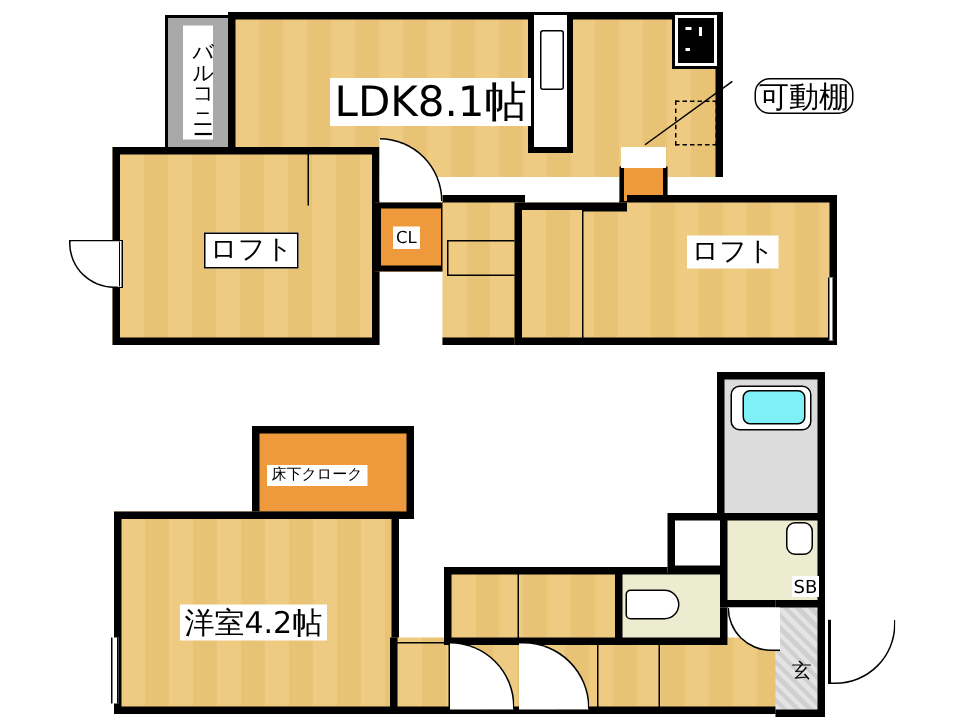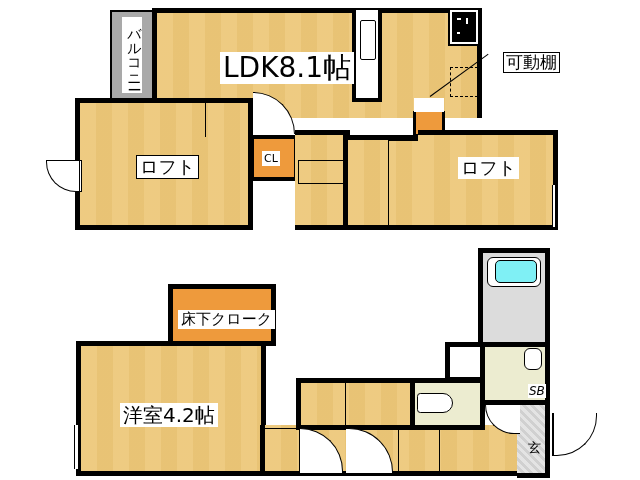--- a/index.html
+++ b/index.html
@@ -33,21 +33,21 @@
     <div class="abs" style="left:4px;top:10px;width:16px;height:40px;border:1.5px solid #000;border-radius:2px;"></div>
   </div>
 
   <div class="abs" style="left:450px;top:10px;width:28px;height:34px;background:#000;border:2px solid #fff;outline:2px solid #000;">
     <div class="abs" style="left:5px;top:6px;width:4px;height:2px;background:#fff;"></div>
     <div class="abs" style="left:14px;top:6px;width:2px;height:6px;background:#fff;"></div>
     <div class="abs" style="left:5px;top:20px;width:3px;height:2px;background:#fff;"></div>
   </div>
 
   <div class="abs" style="left:450px;top:67px;width:28px;height:30px;border:1.5px dashed #000;"></div>
-  <div class="label box" style="left:503px;top:52px;font-size:17px;padding:1px 2px;">可動棚</div>
+  <div class="label box" style="left:503px;top:52px;font-size:20px;padding:1px 2px;border-radius:10px;">可動棚</div>
   <div class="line" style="left:430px;top:96px;width:72px;height:1px;transform:rotate(-36deg);transform-origin:left center;"></div>
 
   <div class="abs orange" style="left:413px;top:111px;width:32px;height:26px;border:3px solid #000;border-top:none;"></div>
   <div class="abs" style="left:414px;top:98px;width:30px;height:14px;background:#fff;"></div>
 
   <div class="label" style="left:220px;top:52px;font-size:28px;">LDK8.1帖</div>
 
   <div class="abs wood wall" style="left:75px;top:98px;width:178px;height:132px;"></div>
   <div class="label box" style="left:136px;top:155px;font-size:18px;">ロフト</div>
 
@@ -66,21 +66,21 @@
   <div class="stair" style="left:388px;top:140px;width:30px;height:85px;"></div>
 
   <div class="abs wood wall" style="left:418px;top:130px;width:140px;height:100px;border-left:none;"></div>
   <div class="label" style="left:458px;top:157px;font-size:18px;">ロフト</div>
   <div class="abs" style="left:552px;top:185px;width:4px;height:42px;border-left:1.5px solid #000;border-right:1.5px solid #000;background:#fff;"></div>
 </div>
 
 <div>
 
   <div class="abs orange wall" style="left:168px;top:284px;width:108px;height:62px;"></div>
-  <div class="label" style="left:178px;top:310px;font-size:15px;">床下クローク</div>
+  <div class="label" style="left:178px;top:310px;font-size:10px;">床下クローク</div>
 
   <div class="abs wood wall" style="left:76px;top:341px;width:190px;height:135px;"></div>
   <div class="label" style="left:120px;top:403px;font-size:20px;">洋室4.2帖</div>
   <div class="abs" style="left:74px;top:425px;width:5px;height:44px;border-left:1.5px solid #000;border-right:1.5px solid #000;background:#fff;"></div>
 
   <div class="abs wood wall" style="left:260px;top:425px;width:275px;height:51px;border-top:none;"></div>
   <div class="abs wood wall" style="left:296px;top:378px;width:120px;height:52px;"></div>
   <div class="stair" style="left:345px;top:380px;width:68px;height:48px;"></div>
   <div class="stair" style="left:262px;top:428px;width:36px;height:44px;"></div>
   <div class="stair" style="left:398px;top:428px;width:40px;height:44px;"></div>
@@ -92,19 +92,19 @@
   <div class="abs" style="left:417px;top:393px;width:36px;height:20px;border:1.5px solid #000;border-radius:4px 12px 12px 4px;background:#fff;"></div>
 
   <div class="abs gray wall" style="left:478px;top:248px;width:72px;height:102px;"></div>
   <div class="abs" style="left:487px;top:257px;width:54px;height:30px;border:1.5px solid #000;border-radius:6px;background:#fff;">
     <div class="abs" style="left:7px;top:2px;width:42px;height:23px;background:#7ff0f5;border:1.5px solid #000;border-radius:5px;"></div>
   </div>
 
   <div class="abs" style="left:445px;top:342px;width:40px;height:40px;border:5px solid #000;background:#fff;"></div>
   <div class="abs cream wall" style="left:480px;top:342px;width:70px;height:63px;"></div>
   <div class="abs" style="left:524px;top:348px;width:18px;height:22px;border:1.5px solid #000;border-radius:6px;background:#fff;"></div>
-  <div class="label" style="left:528px;top:384px;font-size:12px;padding:1px;font-style:italic;">SB</div>
+  <div class="label" style="left:528px;top:384px;font-size:12px;padding:1px;">SB</div>
 
   <div class="abs tile wall" style="left:517px;top:400px;width:33px;height:78px;border-left:none;"></div>
   <div class="label" style="left:527px;top:440px;font-size:13px;padding:1px;background:transparent;">玄</div>
   <div class="door" style="left:552px;top:413px;width:42px;height:42px;border-radius:0 0 40px 0;border-left:2px solid #000;border-top:none;"></div>
   <div class="door" style="left:485px;top:405px;width:34px;height:28px;border-radius:0 0 0 30px;border-top:none;border-right:none;"></div>
 </div>
 
 </body></html>

